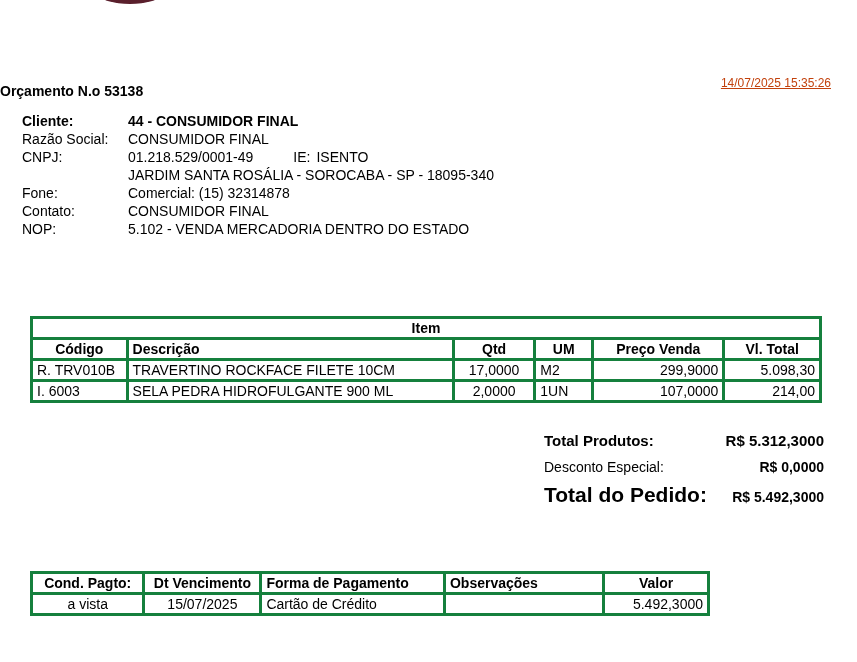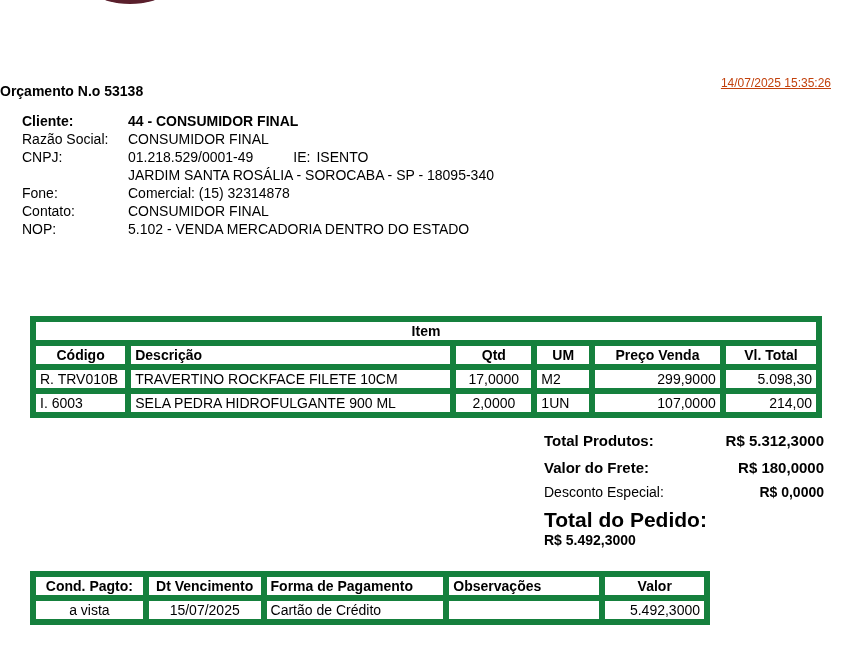--- a/index.html
+++ b/index.html
@@ -11,34 +11,34 @@
                text-decoration:underline;margin-top:36px; }
   .title { position:absolute; left:0; width:857px; top:83px; text-align:left;
            font-weight:bold; font-size:14px; }
   .client { position:absolute; left:22px; top:112px; font-size:14px; line-height:18px; }
   .client .row { display:flex; height:18px; }
   .client .lbl { width:106px; }
   .client .val { white-space:nowrap; }
   .client .row.bold { font-weight:bold; }
   .ie { margin-left:40px; }
   table { border-collapse:collapse; position:absolute; font-size:14px; }
-  table td, table th { border:6px solid #15803d; padding:0 4px; height:18px; line-height:18px; white-space:nowrap; }
+  table td, table th { border:3px solid #15803d; padding:0 4px; height:18px; line-height:18px; white-space:nowrap; }
   table { border:2px solid #6b6b6b; }
   th { font-weight:bold; }
   .items { left:30px; top:316px; width:792px; }
   .items .c { text-align:center; }
   .items .r { text-align:right; }
   .items .l { text-align:left; }
   .totals { position:absolute; left:544px; top:432px; width:280px; }
   .totals .trow { display:flex; justify-content:space-between; align-items:baseline; font-weight:bold; }
   .totals .t1 { font-size:15px; height:27px; }
   .totals .t2 { font-size:15px; height:25px; }
   .totals .t3 { font-size:14px; font-weight:normal; height:24px; }
   .totals .t3 .v { font-weight:bold; }
-  .totals .t4 { font-size:21px; height:26px;flex-direction:column; }
+  .totals .t4 { font-size:21px; height:26px; }
   .totals .t4 .v { font-size:14px; }
   .pay { left:30px; top:571px; width:680px; }
   .pay .c { text-align:center; }
   .pay .r { text-align:right; }
   .pay .l { text-align:left; }
 </style>
 </head>
 <body>
 
 <div class="logo"></div>
@@ -118,24 +118,20 @@
     <td class="r">214,00</td>
   </tr>
 </tbody>
   </table>
 
 <div class="totals">
   <div class="trow t1">
     <span>Total Produtos:</span>
     <span class="v">R$ 5.312,3000</span>
   </div>
-  <div class="trow t2">
-    <span>Valor do Frete:</span>
-    <span class="v">R$ 180,0000</span>
-  </div>
   <div class="trow t3">
     <span>Desconto Especial:</span>
     <span class="v">R$ 0,0000</span>
   </div>
   <div class="trow t4">
     <span>Total do Pedido:</span>
     <span class="v">R$ 5.492,3000</span>
   </div>
 </div>
 

